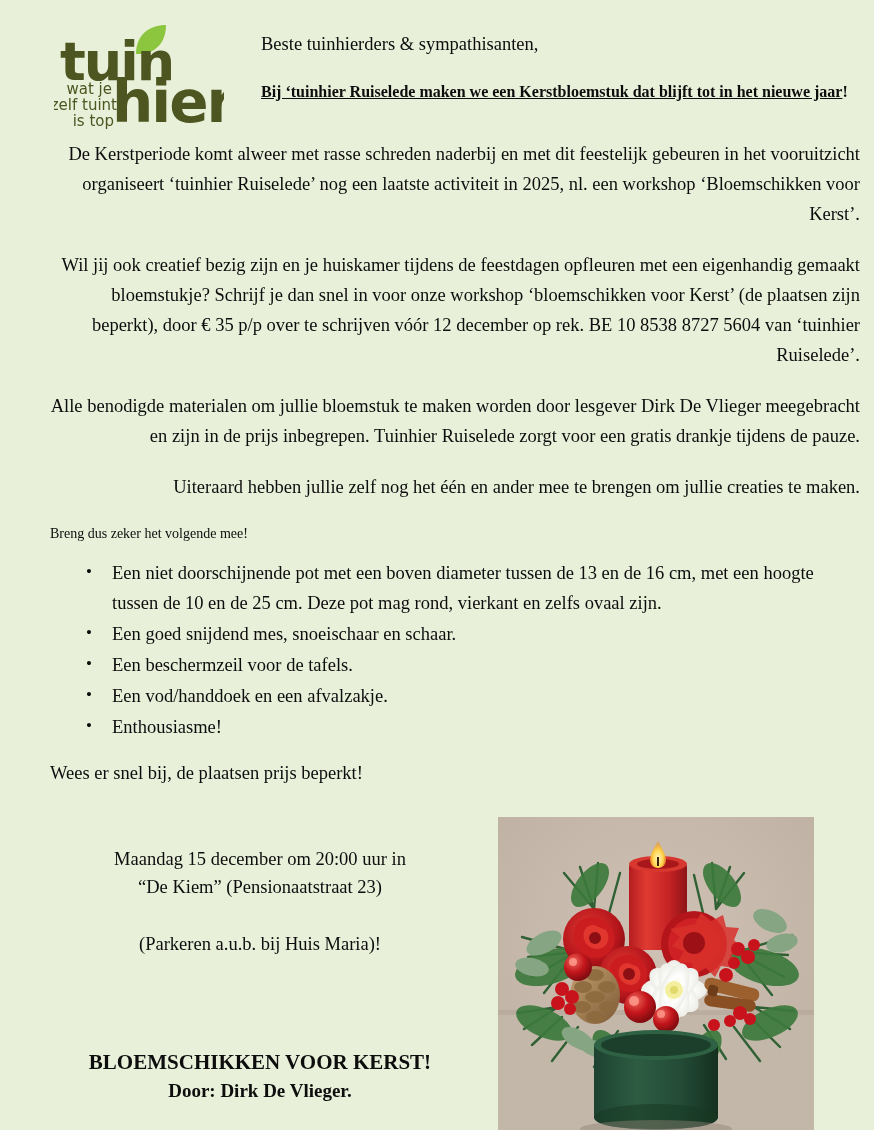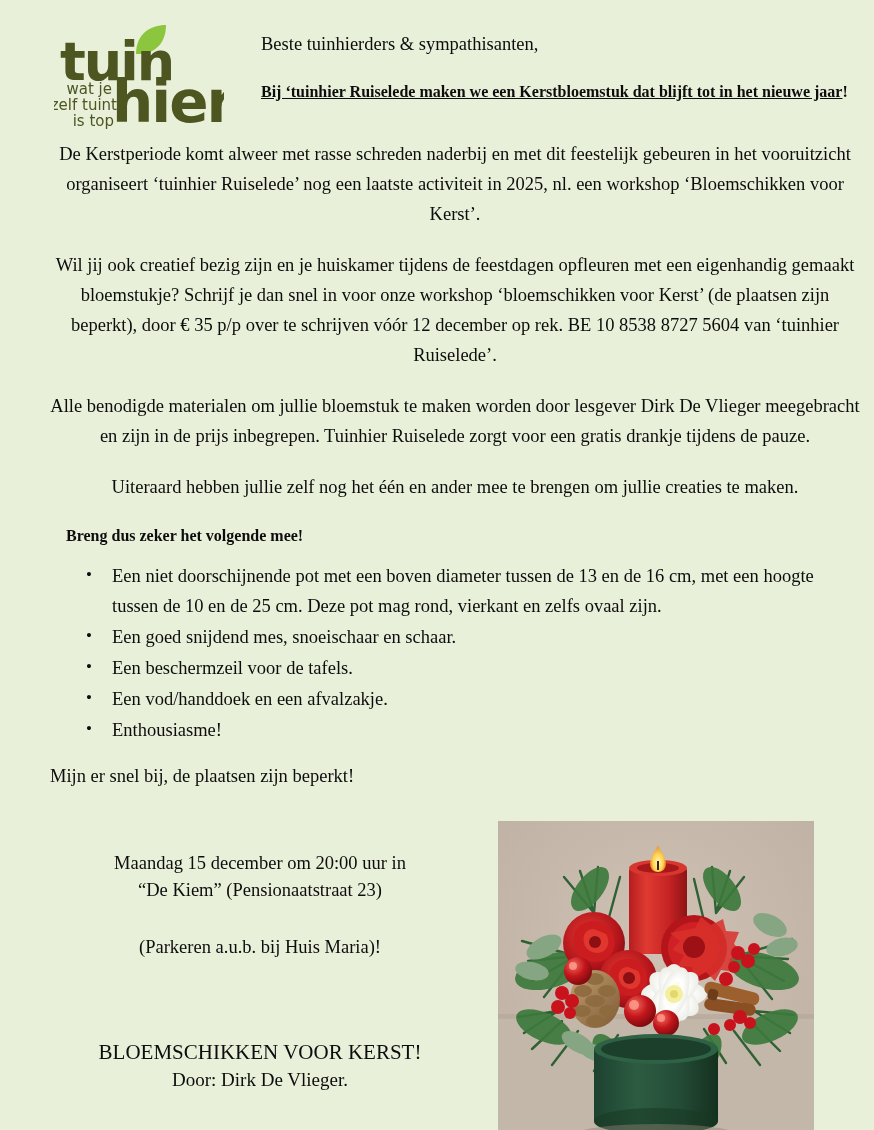--- a/index.html
+++ b/index.html
@@ -60,28 +60,28 @@
   
   .body {
     position: relative;
     margin: 0;
     padding: 0 14px 0 26px;
   }
   p.para {
     font-size: 18.5px;
     line-height: 1.62;
     margin: 0 0 21px 0;
-    text-align: center;
+    text-align: right;
   }
   p.para.tight { margin-bottom: 20px; }
   p.bold-lead {
-    font-size: 16px;
-    font-weight: bold;
+    font-size: 14px;
+    font-weight: normal;
     line-height: 1.6;
-    margin: 0 0 14px 16px;
+    margin: 0 0 14px 0;
   }
 
   ul.supply-list {
     list-style: none;
     margin: 0 0 16px 0;
     padding: 0;
   }
   ul.supply-list li {
     position: relative;
     font-size: 18.5px;
@@ -120,24 +120,24 @@
     line-height: 1.5;
   }
   .event-block .ev-line { display: block; }
   .event-block .ev-park {
     display: block;
     margin-top: 29px;
   }
   .title-block {
     position: absolute;
     left: 26px;
-    top: 220px;
+    top: 234px;
     width: 420px;
     text-align: center;
-    font-weight: normal;
+    font-weight: bold;
   }
   .title-block .t1 {
     display: block;
     font-size: 21px;
     line-height: 1.4;
   }
   .title-block .t2 {
     display: block;
     font-size: 19px;
     line-height: 1.4;
@@ -208,21 +208,21 @@
     <p class="bold-lead">Breng dus zeker het volgende mee!</p>
 
     <ul class="supply-list">
       <li>Een niet doorschijnende pot met een boven diameter tussen de 13 en de 16 cm, met een hoogte tussen de 10 en de 25 cm.  Deze pot mag rond, vierkant en zelfs ovaal zijn.</li>
       <li>Een goed snijdend mes, snoeischaar en schaar.</li>
       <li>Een beschermzeil voor de tafels.</li>
       <li>Een vod/handdoek en een afvalzakje.</li>
       <li>Enthousiasme!</li>
     </ul>
 
-    <p class="closing">Mijn er snel bij, de plaatsen zijn beperkt!</p>
+    <p class="closing">Wees er snel bij, de plaatsen prijs beperkt!</p>
   </div>
 
   <div class="lower">
 
     <div class="event-block">
       <span class="ev-line">Maandag  15 december om 20:00 uur in</span>
       <span class="ev-line">“De Kiem” (Pensionaatstraat 23)</span>
       <span class="ev-park">(Parkeren a.u.b. bij Huis Maria)!</span>
     </div>
 

